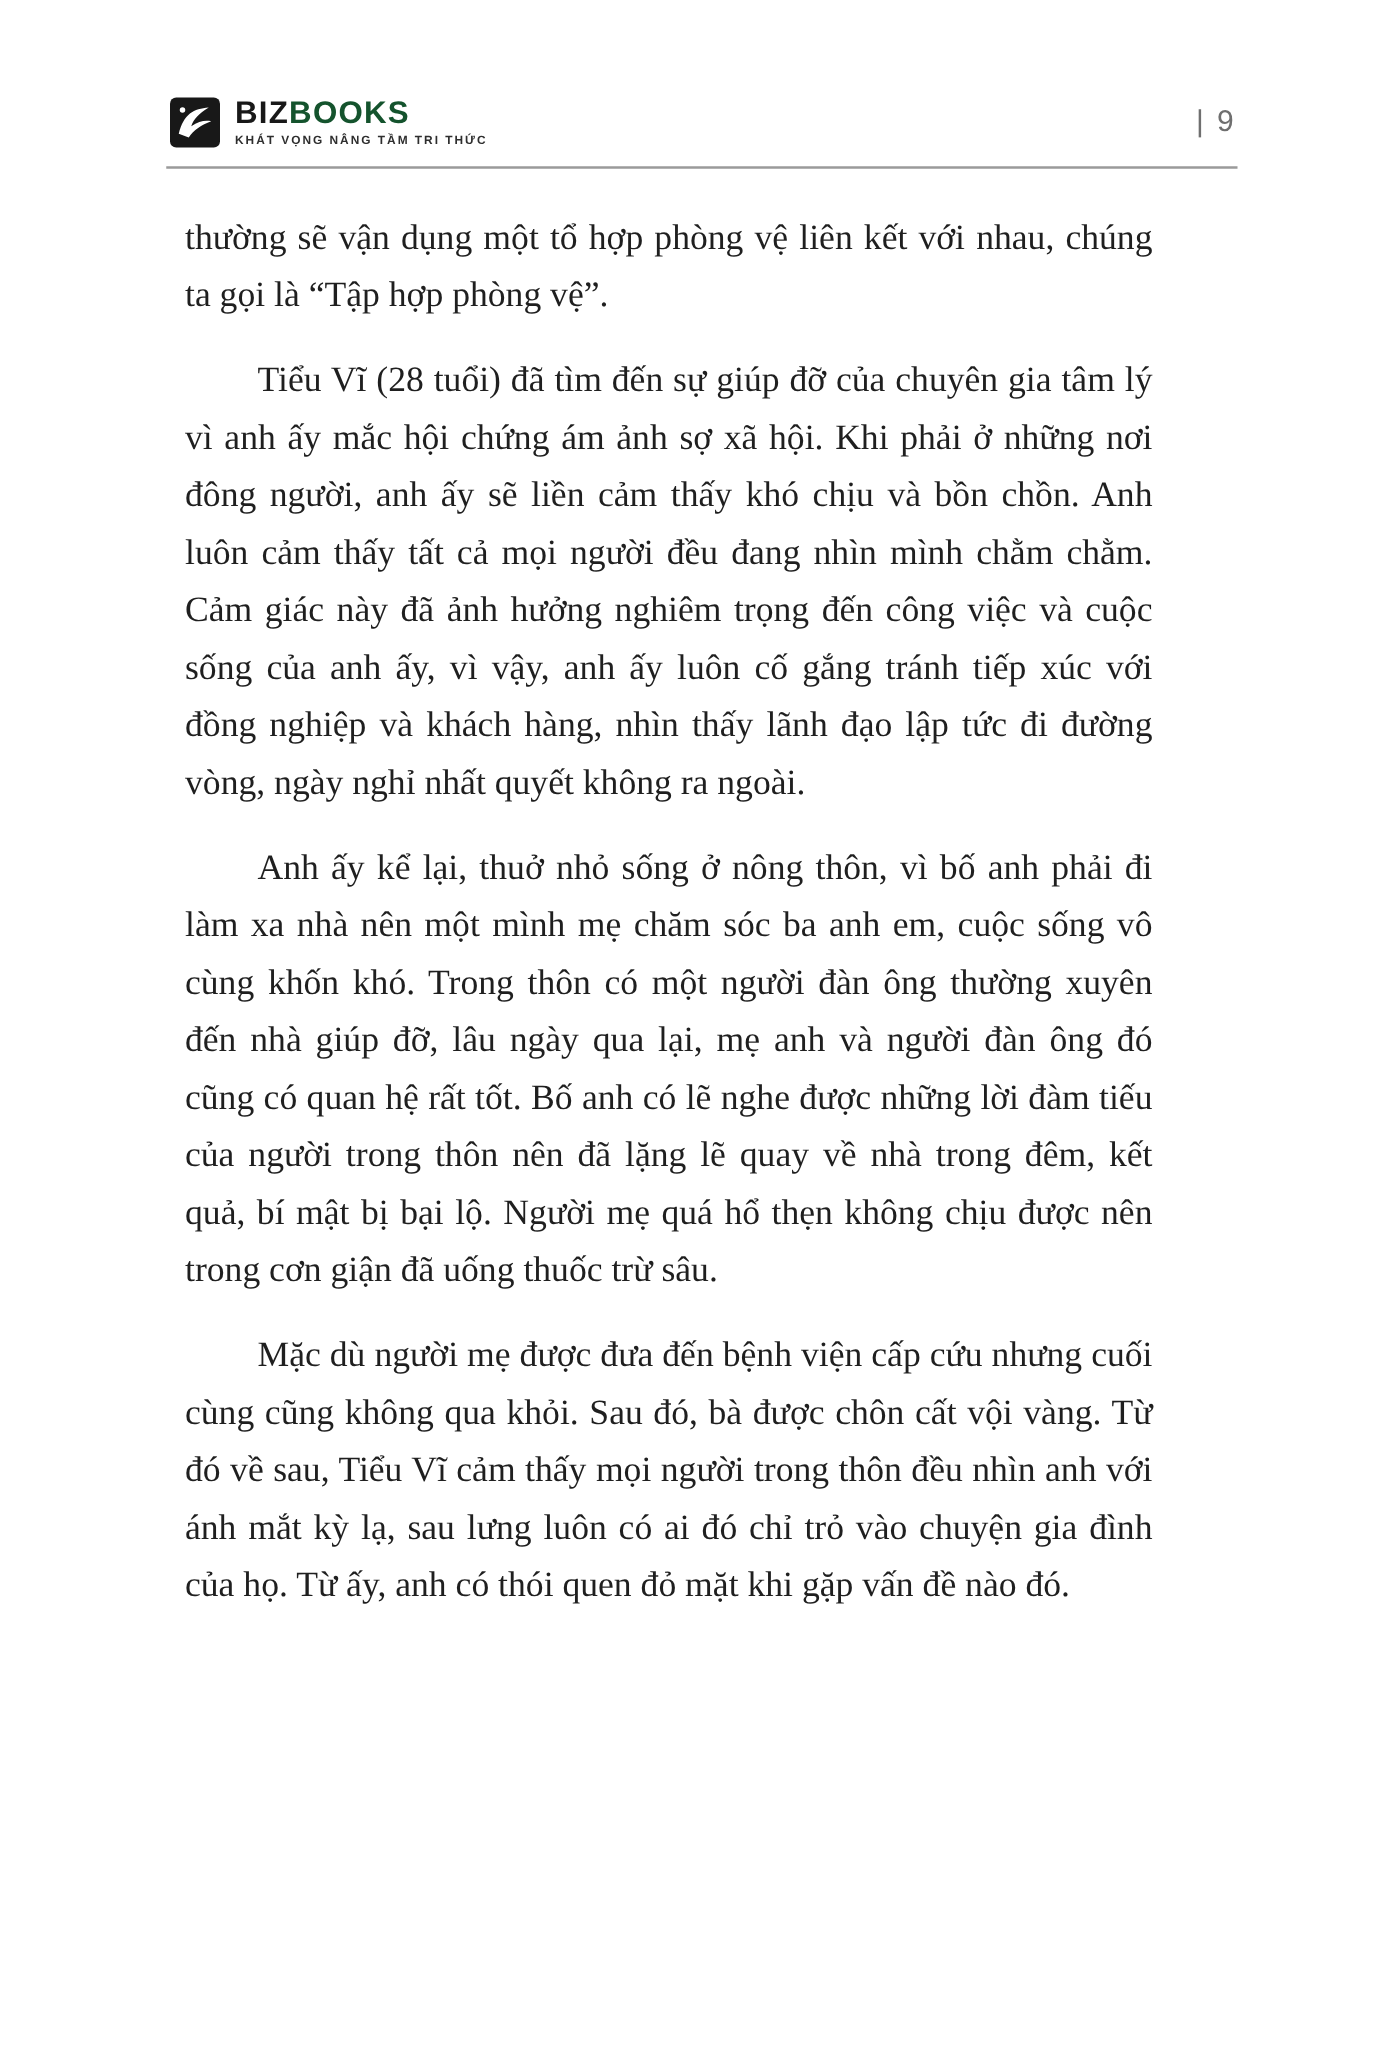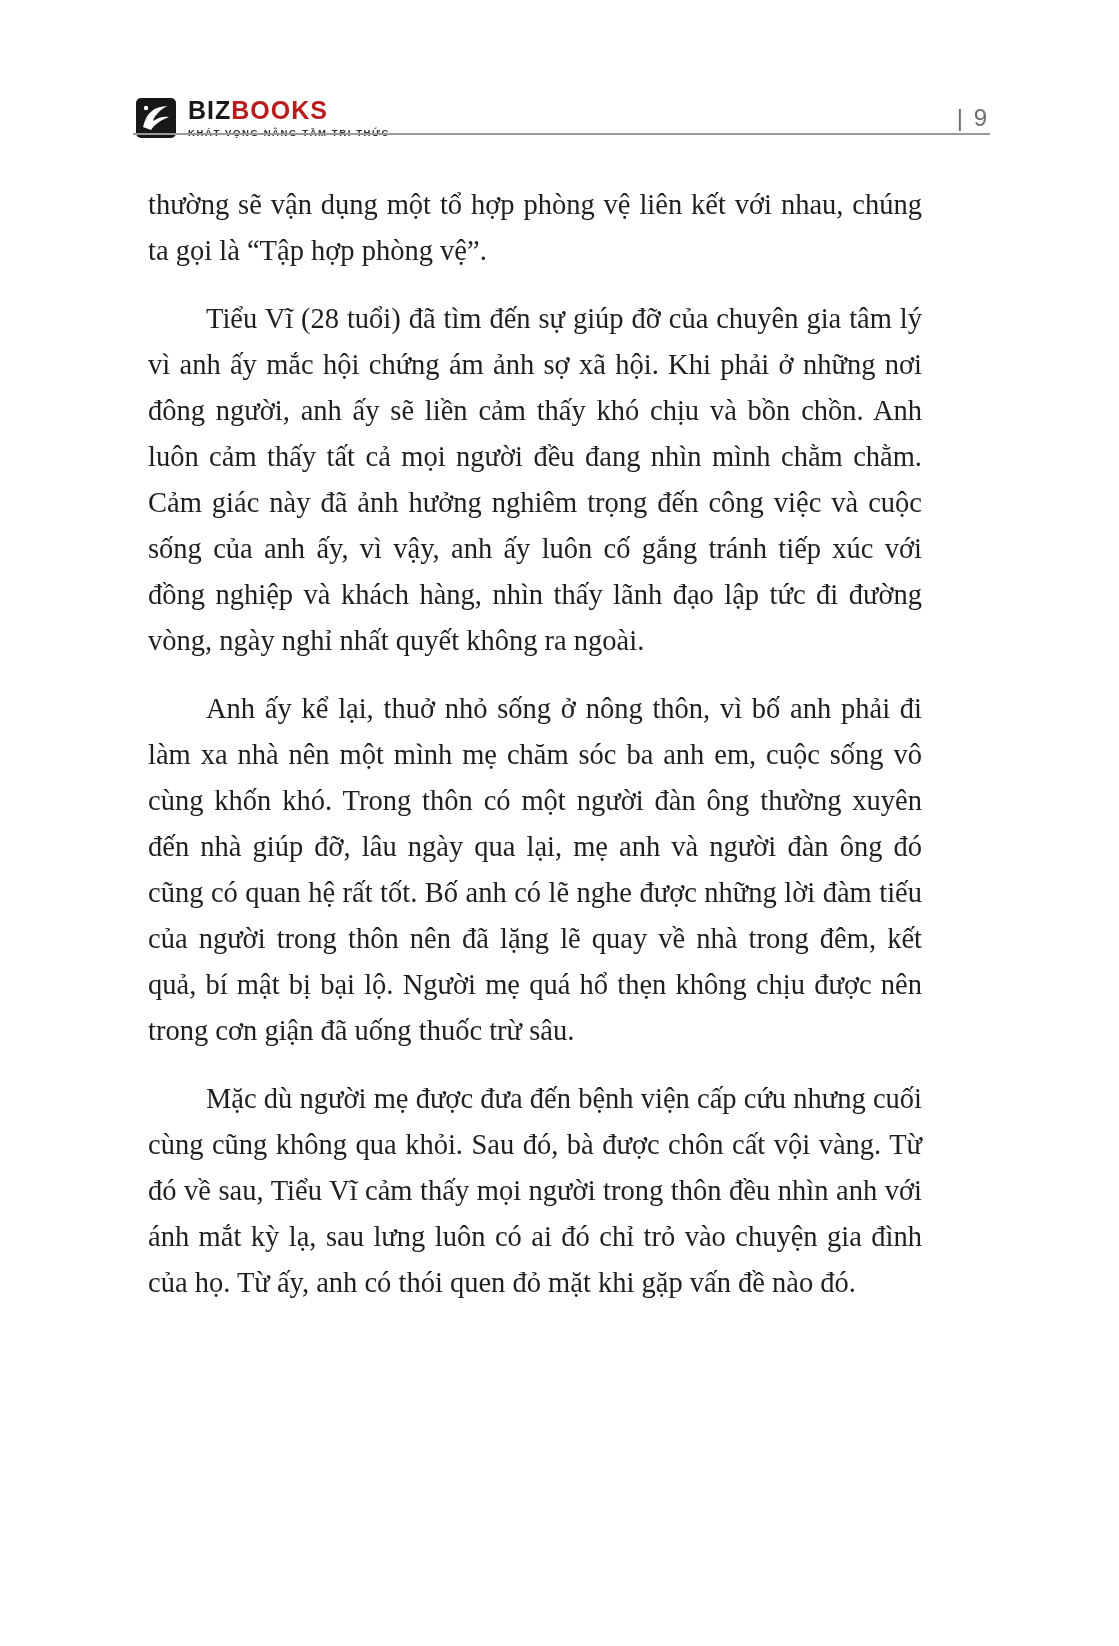--- a/index.html
+++ b/index.html
@@ -8,39 +8,39 @@
     width: 1119px;
     height: 1646px;
     background: #ffffff;
     overflow: hidden;
     font-family: "Liberation Serif", serif;
   }
 
   
   .header {
     position: absolute;
-    top: 92px;
+    top: 72px;
     left: 135px;
     right: 130px;
     height: 52px;
     display: flex;
     justify-content: space-between;
     align-items: center;
     font-family: "Liberation Sans", sans-serif;
   }
   .brand { display: flex; align-items: center; gap: 11px; }
   .logo-box {
     width: 42px; height: 42px;
     flex: 0 0 auto;
     display: block;
   }
   .brand-text { display: flex; flex-direction: column; line-height: 1; }
   .brand-name { font-size: 25px; letter-spacing: 1px; display: flex; }
   .brand-biz { font-weight: 700; color: #181818; }
-  .brand-books { font-weight: 700; color: #b91c1c; }
+  .brand-books { font-weight: 700; color: #14532d; }
   .brand-tagline {
     margin-top: 5px;
     font-size: 9.5px;
     font-weight: 700;
     letter-spacing: 1.6px;
     color: #2e2e2e;
     text-align: right;
   }
   .page-number {
     font-size: 24px;
@@ -62,21 +62,21 @@
   .content {
     position: absolute;
     top: 168px;
     left: 148px;
     width: 774px;
     color: #1f1f1f;
     font-size: 28.5px;
     line-height: 46px;
     text-align: justify;
   }
-  .content p { margin: 14px 0 22px 0; }
+  .content p { margin: 0 0 22px 0; }
   .content p.indent { text-indent: 58px; }
 </style>
 </head>
 <body>
 
 <div class="page">
 
   <div class="header">
     <div class="brand">
       <svg class="logo-box" viewBox="0 0 42 42" aria-hidden="true">

